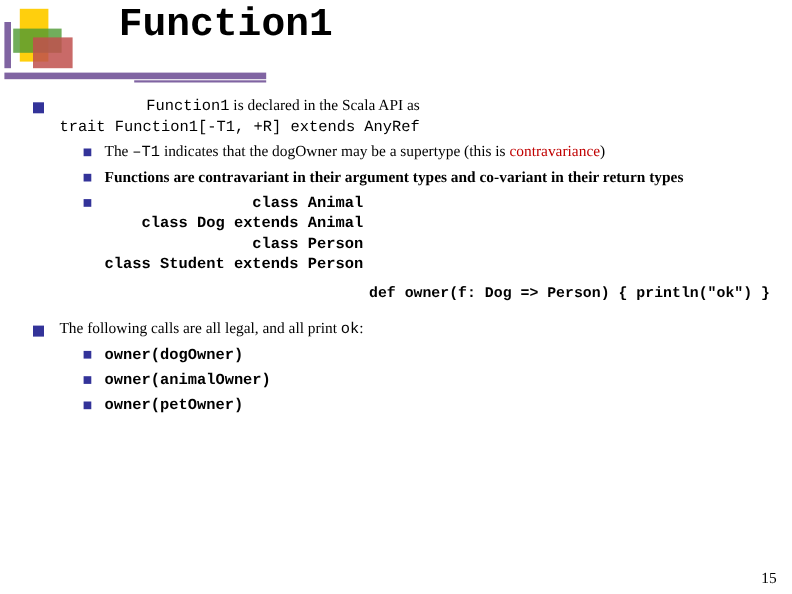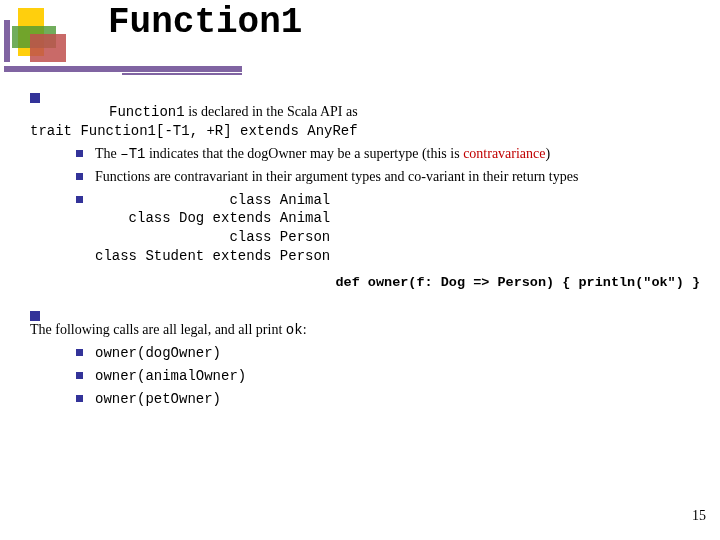--- a/index.html
+++ b/index.html
@@ -10,27 +10,27 @@
   .logo .green  { position: absolute; left: 8px; top: 18px; width: 44px; height: 22px; background: #4d9933; opacity: 0.8; }
   .logo .red    { position: absolute; left: 26px; top: 26px; width: 36px; height: 28px; background: #c0504d; opacity: 0.85; }
   .logo .purple1 { position: absolute; left: 0px; top: 12px; width: 6px; height: 42px; background: #8064a2; }
   .logo .purple2 { position: absolute; left: 0px; top: 58px; width: 238px; height: 6px; background: #8064a2; }
   .logo .purple3 { position: absolute; left: 118px; top: 65px; width: 120px; height: 2px; background: #8064a2; }
   .title { position: absolute; left: 108px; top: 2px; font-family: "Consolas","Courier New",monospace; font-size: 36px; font-weight: 600; color: #000; }
   .body { position: absolute; left: 30px; top: 88px; width: 670px; font-size: 14px; line-height: 1.35; }
   .row { display: flex; align-items: flex-start; margin-bottom: 4px; }
   .bul { width: 10px; height: 10px; background: #333399; margin-top: 5px; margin-right: 14px; flex: none; }
   .bul.sm { width: 7px; height: 7px; margin-top: 5px; margin-right: 12px; }
-  .lvl1 { margin-left: 0; flex-direction: column; }
+  .lvl1 { margin-left: 0; }
   .lvl2 { margin-left: 46px; }
   .code { font-family: "Consolas","Courier New",monospace; }
-  .bold { font-weight: normal; }
+  .bold { font-weight: bold; }
   .red { color: #c00000; }
   .codeblock { margin-left: 72px; margin-top: 8px; font-family: "Consolas","Courier New",monospace; font-weight: bold; font-size: 13.5px; line-height: 1.35; white-space: pre; }
-  .pagenum { position: absolute; right: 14px; bottom: 16px; font-size: 14px; margin-left: 12px; }
+  .pagenum { position: absolute; right: 14px; bottom: 5px; font-size: 14px; margin-left: 12px; }
   .section2 { margin-top: 14px; }
 </style>
 </head>
 <body>
 <div class="slide">
 
   <div class="logo">
     <div class="yellow"></div>
     <div class="green"></div>
     <div class="red"></div>

